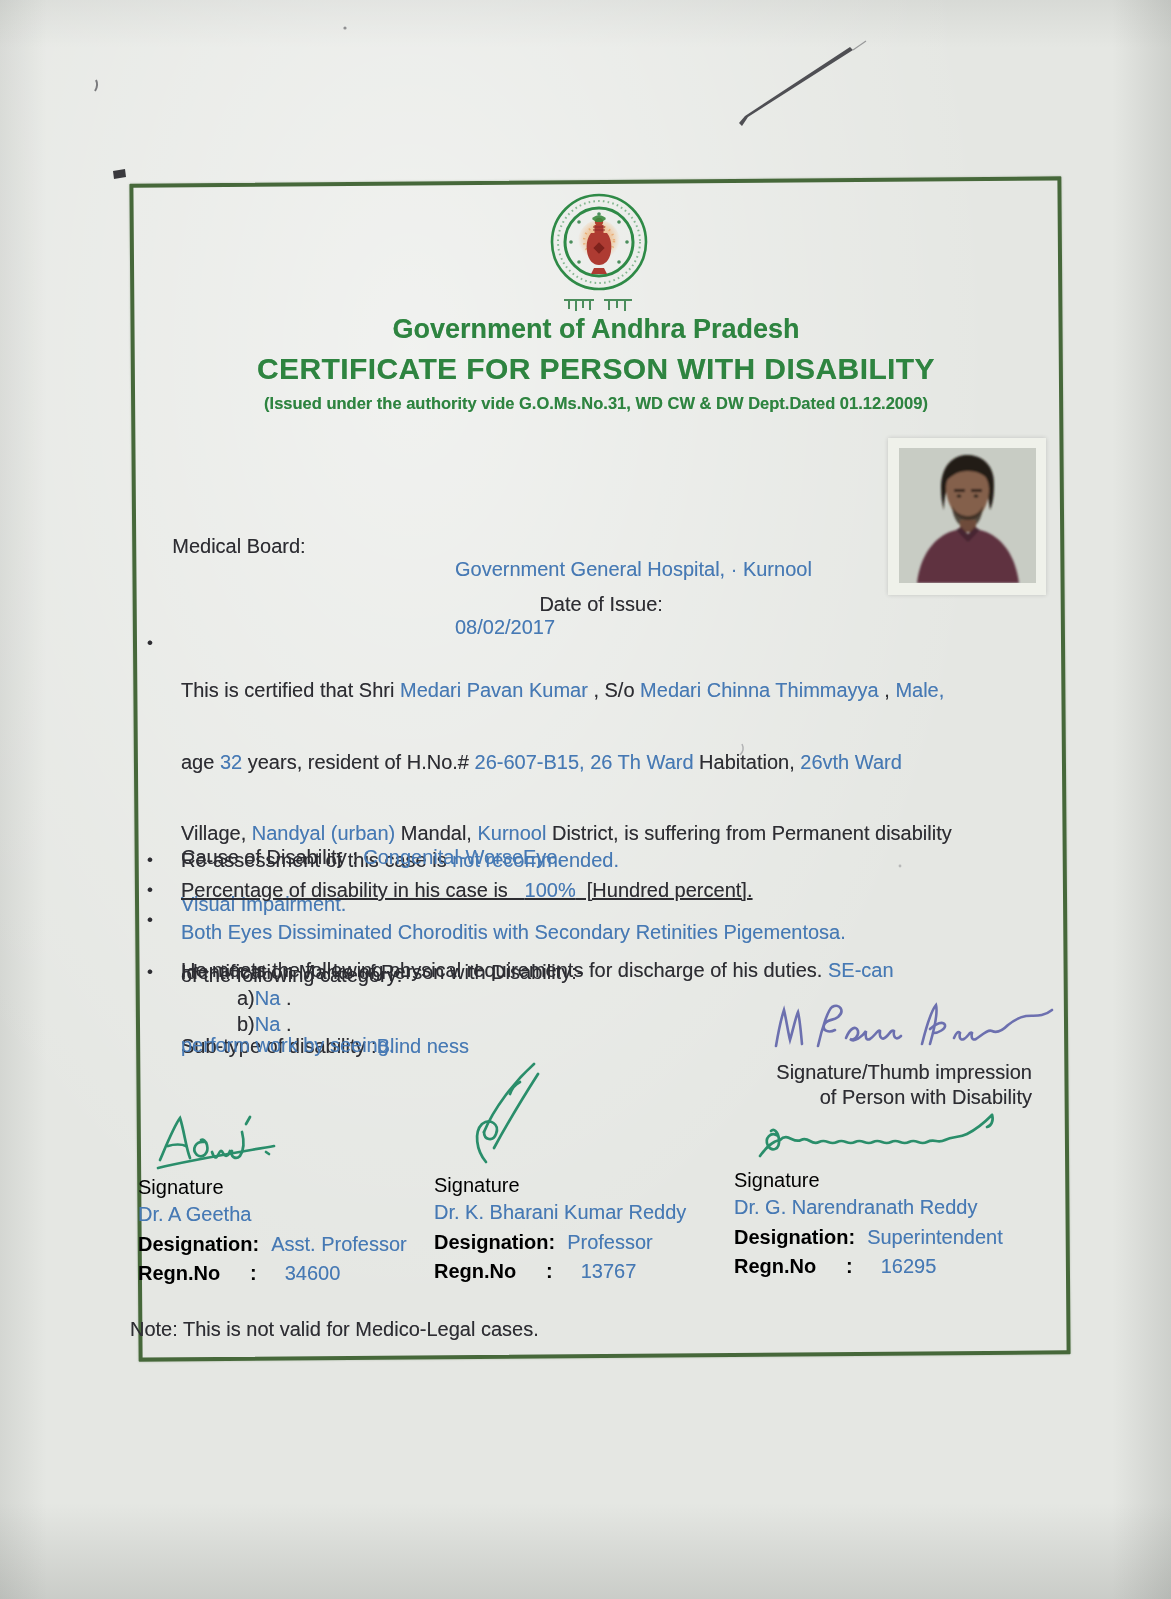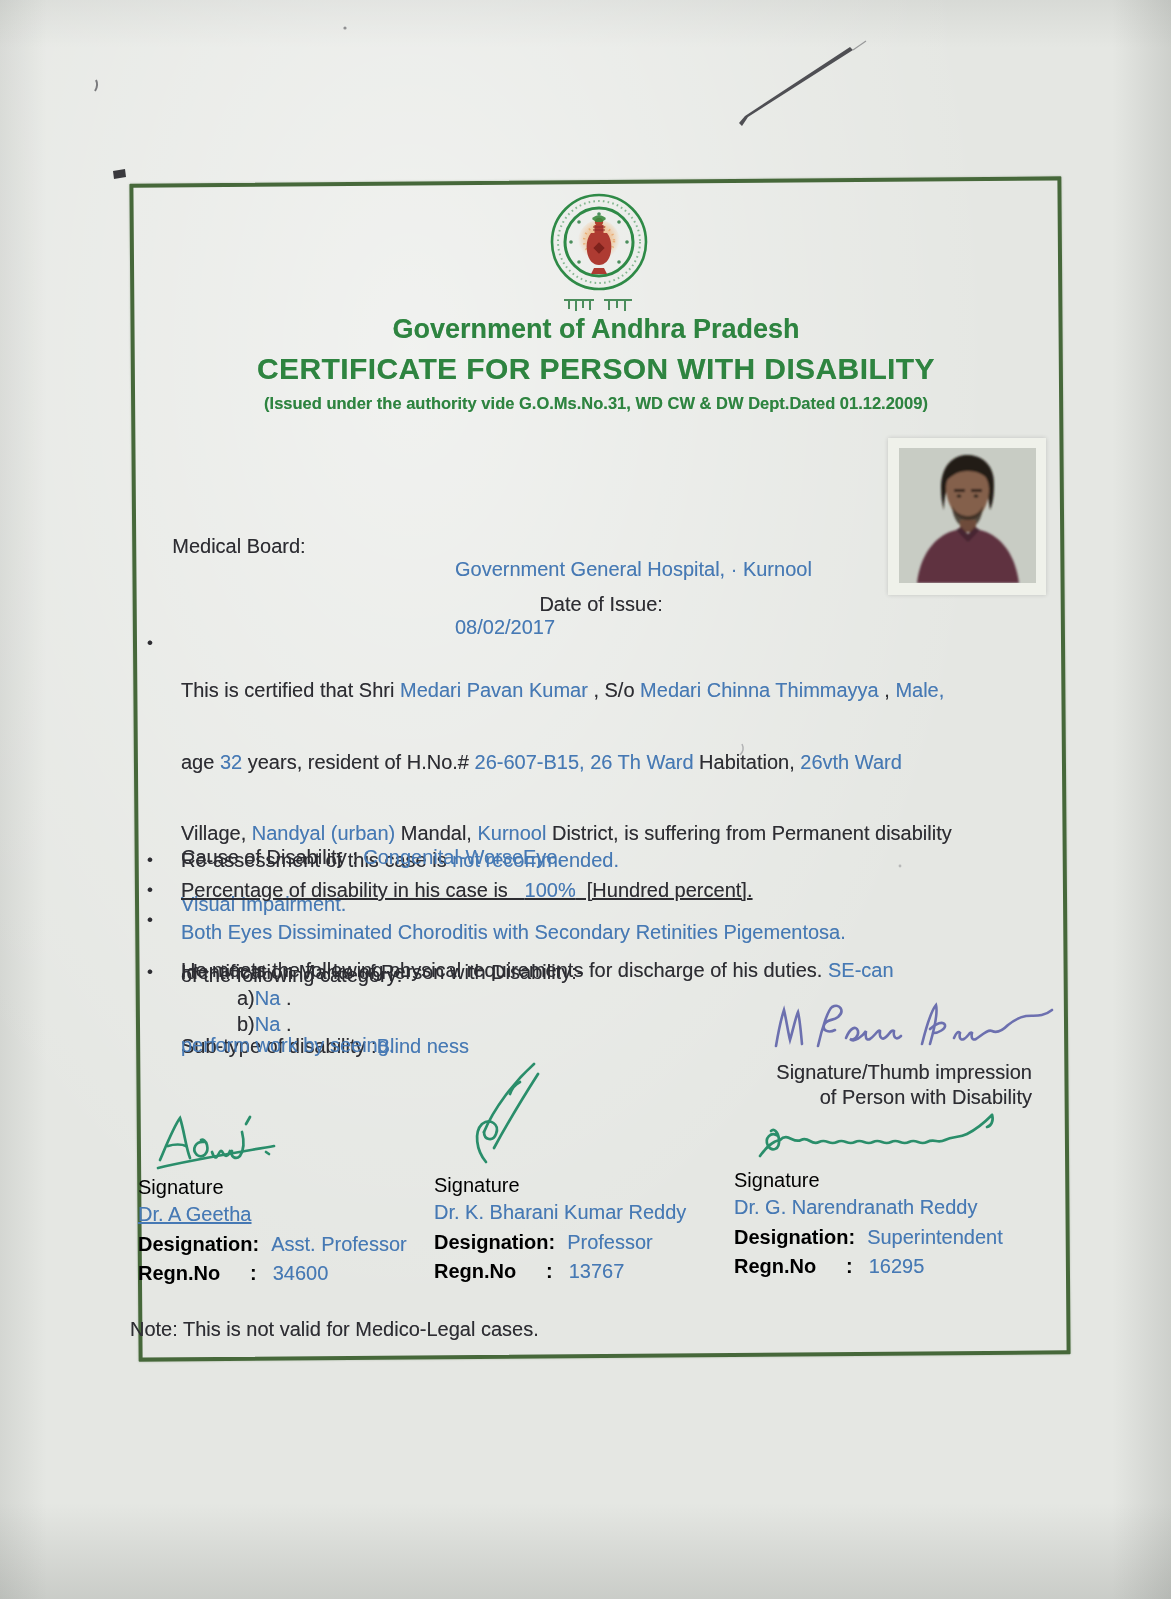--- a/index.html
+++ b/index.html
@@ -27,21 +27,21 @@
   }
   .photo{
     position:absolute; left:888px; top:438px; width:158px; height:157px;
     background:#eff1ea; box-shadow:0 0 4px rgba(40,40,40,.18);
   }
   .photo-inner{position:absolute; left:11px; top:10px; right:10px; bottom:12px; overflow:hidden; background:#c8ccc4;}
   .sig-svg{position:absolute; pointer-events:none;}
   .doc-col{position:absolute; width:300px;}
   .doc-row{position:absolute; left:0; white-space:pre;}
   .regn-label{display:inline-block; width:112px;}
-  .regn-val{margin-left:16px;}
+  .regn-val{margin-left:28px;}
   .desig-val{margin-left:12px;}
   .artifacts{position:absolute; left:0; top:0; pointer-events:none;}
 </style>
 </head>
 <body>
 
 <div class="scan">
 
   <div class="cert-border"></div>
 
@@ -197,21 +197,21 @@
     <g fill="none" stroke="#16855e" stroke-width="2.7" stroke-linecap="round" opacity=".9">
       <path d="M4,46 C10,38 16,31 24,30"></path>
       <path d="M22,26 C15,21 8,28 12,36 C16,42 24,40 23,29 C22,22 18,18 15,21"></path>
       <path d="M24,30 C32,22 37,34 45,30 C53,26 55,36 63,32 C71,28 73,36 81,32 C89,28 91,36 99,32 C107,28 109,36 117,32 C125,28 127,36 135,32 C143,28 145,36 153,32 C161,28 163,36 171,32 C179,28 181,34 189,30 C197,26 203,28 211,24 C221,19 229,12 236,5"></path>
       <path d="M236,5 C238,11 235,16 231,17"></path>
     </g>
   </svg>
 
   <div class="doc-col" style="left:138px; top:1176px;">
     <div class="doc-row f19" style="top:0;">Signature</div>
-    <div class="doc-row f19 blue" style="top:27px;text-decoration:underline;">Dr. A Geetha</div>
+    <div class="doc-row f19 blue" style="top:27px;">Dr. A Geetha</div>
     <div class="doc-row f19" style="top:57px;"><span class="bold">Designation:</span><span class="blue desig-val">Asst. Professor</span></div>
     <div class="doc-row f19" style="top:86px;"><span class="bold regn-label">Regn.No</span><span class="bold">:</span><span class="blue regn-val">34600</span></div>
   </div>
   <div class="doc-col" style="left:434px; top:1174px;">
     <div class="doc-row f19" style="top:0;">Signature</div>
     <div class="doc-row f19 blue" style="top:27px;text-align:right;">Dr. K. Bharani Kumar Reddy</div>
     <div class="doc-row f19" style="top:57px;"><span class="bold">Designation:</span><span class="blue desig-val">Professor</span></div>
     <div class="doc-row f19" style="top:86px;"><span class="bold regn-label">Regn.No</span><span class="bold">:</span><span class="blue regn-val">13767</span></div>
   </div>
   <div class="doc-col" style="left:734px; top:1169px;">

